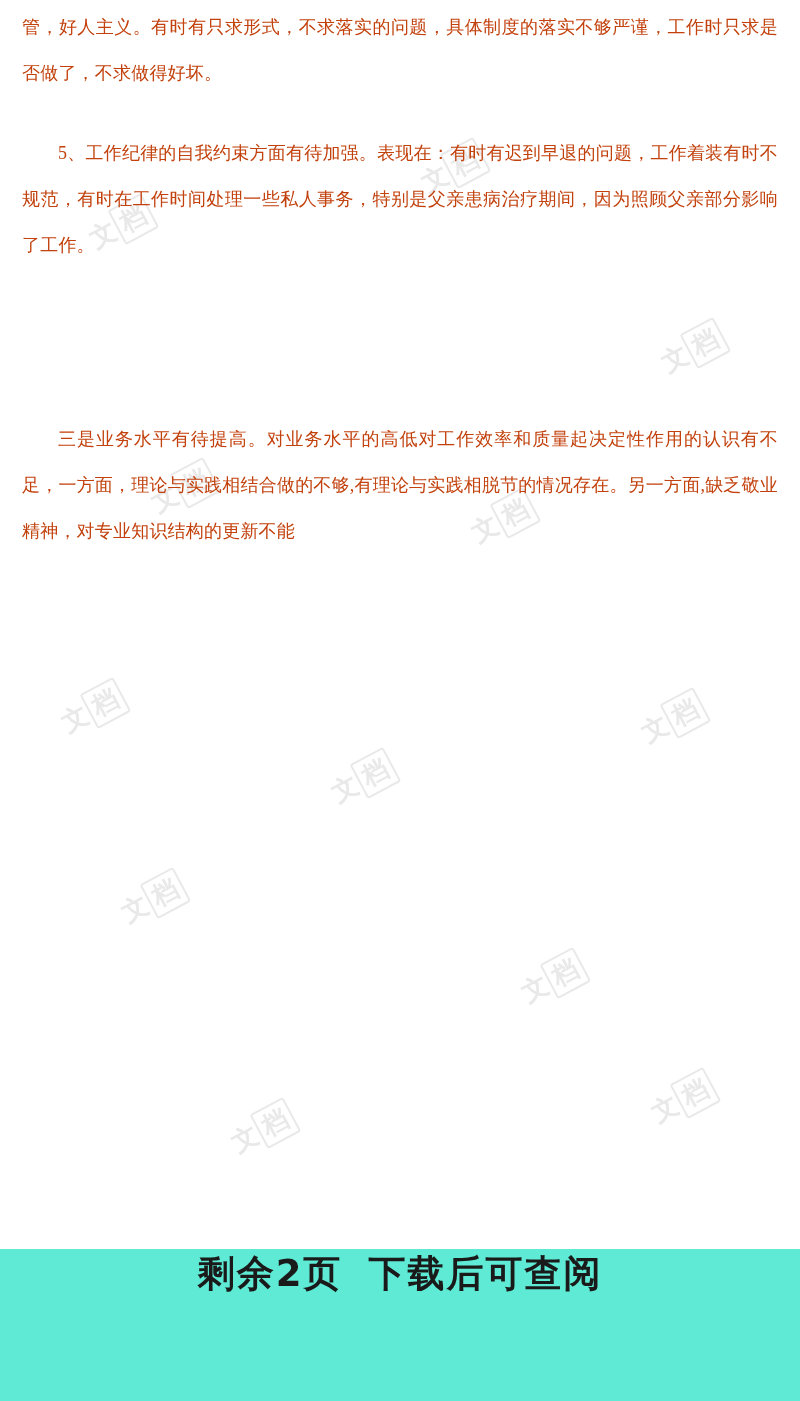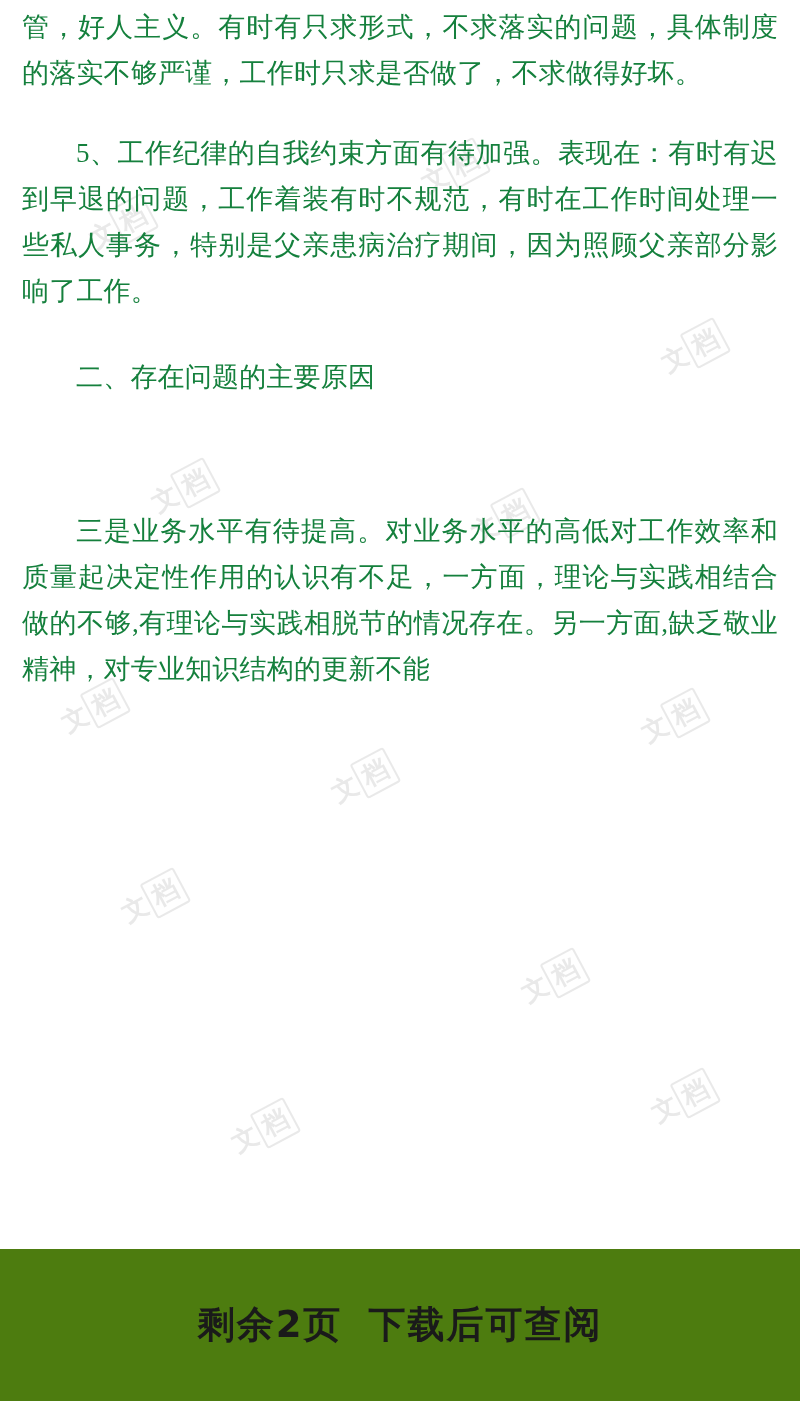--- a/index.html
+++ b/index.html
@@ -26,23 +26,23 @@
   }
 
   .doc-body {
     position: relative;
     z-index: 2;
     padding-top: 4px;
   }
 
   .para {
     font-family: "DejaVu Sans", "Liberation Sans", sans-serif;
-    font-size: 27px;
+    font-size: 18px;
     line-height: 46px;
-    color: #15803d;
+    color: #c2410c;
     text-align: justify;
     text-justify: inter-ideograph;
     letter-spacing: 0.2px;
     margin: 0;
   }
 
   .para.indent {
     text-indent: 2em;
     font-family: Liberation Serif, serif;
   }
@@ -72,24 +72,23 @@
     margin-left: 2px;
     border-radius: 3px;
   }
 
   .footer-banner {
     position: absolute;
     left: 0;
     right: 0;
     bottom: 0;
     height: 152px;
-    background: #4d7c0f;
+    background: #5eead4;
     z-index: 3;
     display: flex;
-    align-items: center;
     justify-content: center;
   }
   .footer-text {
     font-family: "DejaVu Sans", "Liberation Sans", sans-serif;
     font-size: 37px;
     font-weight: bold;
     color: #1a1a1a;
     letter-spacing: 2px;
   }
   .footer-text .sep {
@@ -120,21 +119,20 @@
   <div class="doc-body">
 
     <p class="para">管，好人主义。有时有只求形式，不求落实的问题，具体制度的落实不够严谨，工作时只求是否做了，不求做得好坏。</p>
 
     <div class="gap-md"></div>
 
     <p class="para indent">5、工作纪律的自我约束方面有待加强。表现在：有时有迟到早退的问题，工作着装有时不规范，有时在工作时间处理一些私人事务，特别是父亲患病治疗期间，因为照顾父亲部分影响了工作。</p>
 
     <div class="gap-lg"></div>
 
-    <p class="para indent">二、存在问题的主要原因</p>
 
     <div class="gap-lg"></div>
 
 
     <div class="gap-md"></div>
 
 
     <div class="gap-md"></div>
 
     <p class="para indent">三是业务水平有待提高。对业务水平的高低对工作效率和质量起决定性作用的认识有不足，一方面，理论与实践相结合做的不够,有理论与实践相脱节的情况存在。另一方面,缺乏敬业精神，对专业知识结构的更新不能</p>

